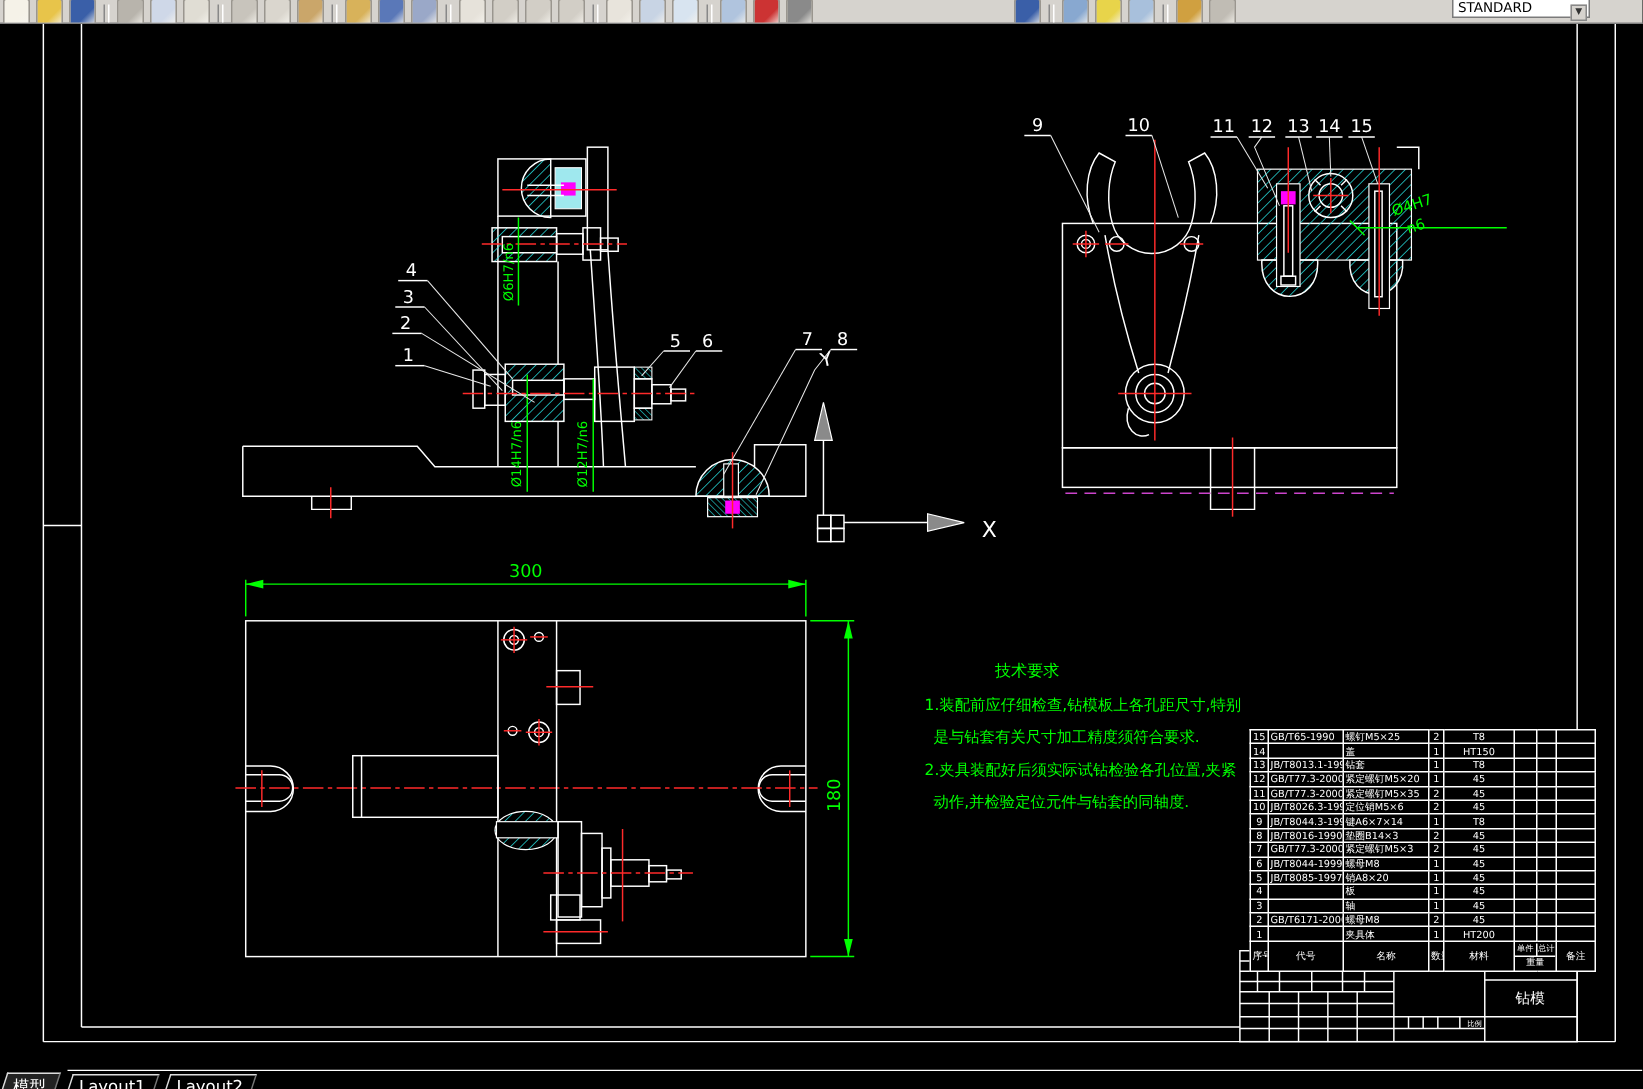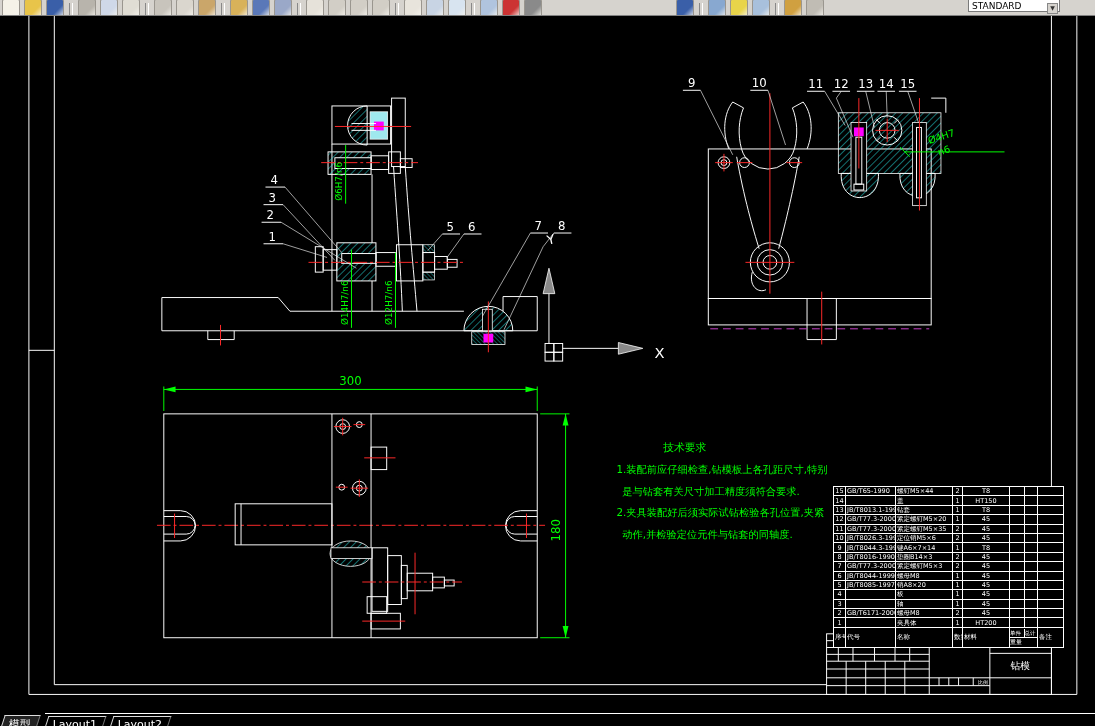--- a/index.html
+++ b/index.html
@@ -33,21 +33,21 @@
   .cyf{fill:#9fe8ee;}
   .wt{fill:#ffffff;}
   .gt{fill:#00ff00;}
   .callout{fill:#ffffff;font-size:12px;text-anchor:middle;}
   
   #bom{position:absolute;left:833px;top:470px;border-collapse:collapse;
        table-layout:fixed;width:230px;background:#000;}
   #bom td,#bom th{border:1px solid #fff;color:#fff;font-size:6.5px;font-weight:normal;
        padding:0 1px;height:8.4px;line-height:8px;overflow:hidden;white-space:nowrap;}
   #bom .num{text-align:center;}
-  #bom th{text-align:left;height:19px;}
+  #bom th{text-align:center;height:19px;}
   .wsplit{display:grid;grid-template-columns:1fr 1fr;font-size:5.5px;}
   .wsplit div{border-bottom:1px solid #fff;}
   .wsplit div+div{border-left:1px solid #fff;}
   .wlab{font-size:6px;}
   
   #tabbar{position:absolute;left:0;top:713px;width:1095px;height:13px;background:#000;
           overflow:hidden;color:#fff;font-size:11px;}
   #tabbar .tab{display:inline-block;margin-right:4px;padding:1px 6px 0 6px;
                border-top:1px solid #ddd;border-left:1px solid #ddd;border-right:1px solid #777;
                transform:skewX(-18deg);}
@@ -408,21 +408,21 @@
     <col style="width:10px">
         <col style="width:47px">
         <col style="width:15px">
     <col style="width:13px">
         <col style="width:26px">
   </colgroup>
   <tbody id="bom-body">
         <tr>
           <td class="num">15</td>
           <td>GB/T65-1990</td>
-          <td>螺钉M5×44</td>
+          <td>螺钉M5×25</td>
           <td class="num">2</td>
           <td class="num">T8</td>
           <td></td>
           <td></td>
           <td></td>
         </tr>
         <tr>
           <td class="num">14</td>
           <td></td>
           <td>盖</td>

